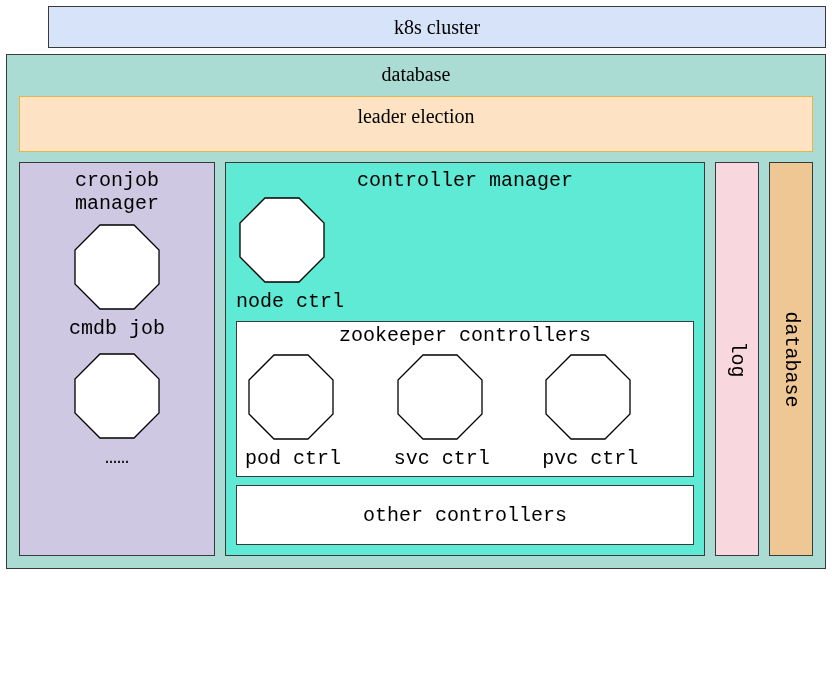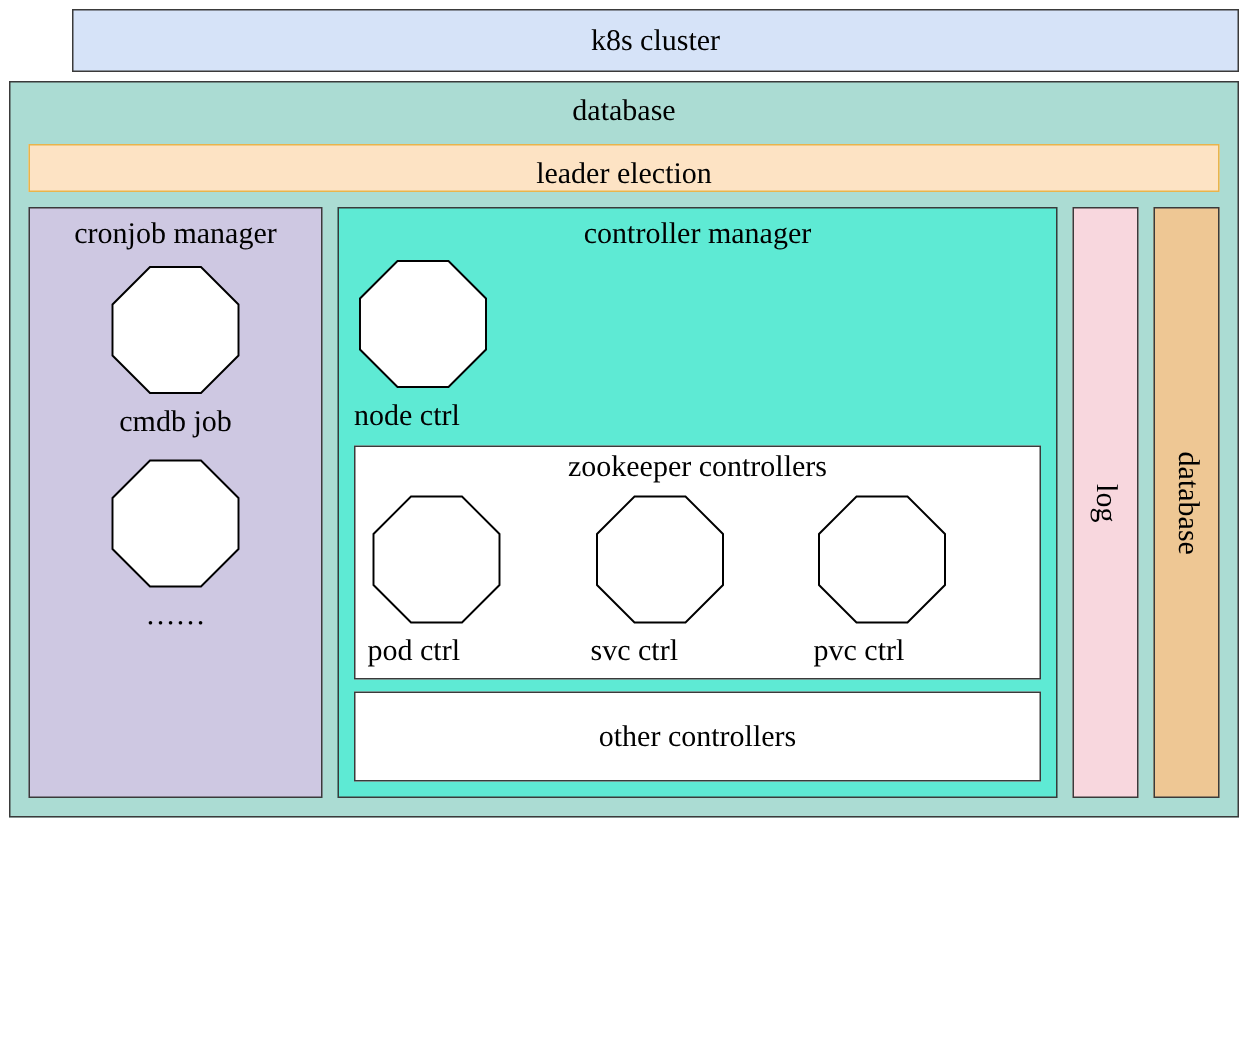--- a/index.html
+++ b/index.html
@@ -24,30 +24,31 @@
     margin-left: 42px;
   }
 
   .watchdog {
     background: #abdcd3;
     padding: 4px 12px 12px 12px;
   }
   .leader {
     background: #fde3c4;
     border-color: #e9b44c;
-    height: 32px;
+    height: 56px;
     line-height: 38px;
     text-align: center;
     margin: 4px 0 10px 0;
   }
 
   .row {
     display: flex;
     gap: 10px;
     align-items: stretch;
+    font-family: Liberation Mono, monospace;
   }
 
   .cronjob {
     background: #cec8e2;
     width: 196px;
     padding: 2px 8px 6px 8px;
     display: flex;
     flex-direction: column;
     align-items: center;
   }

